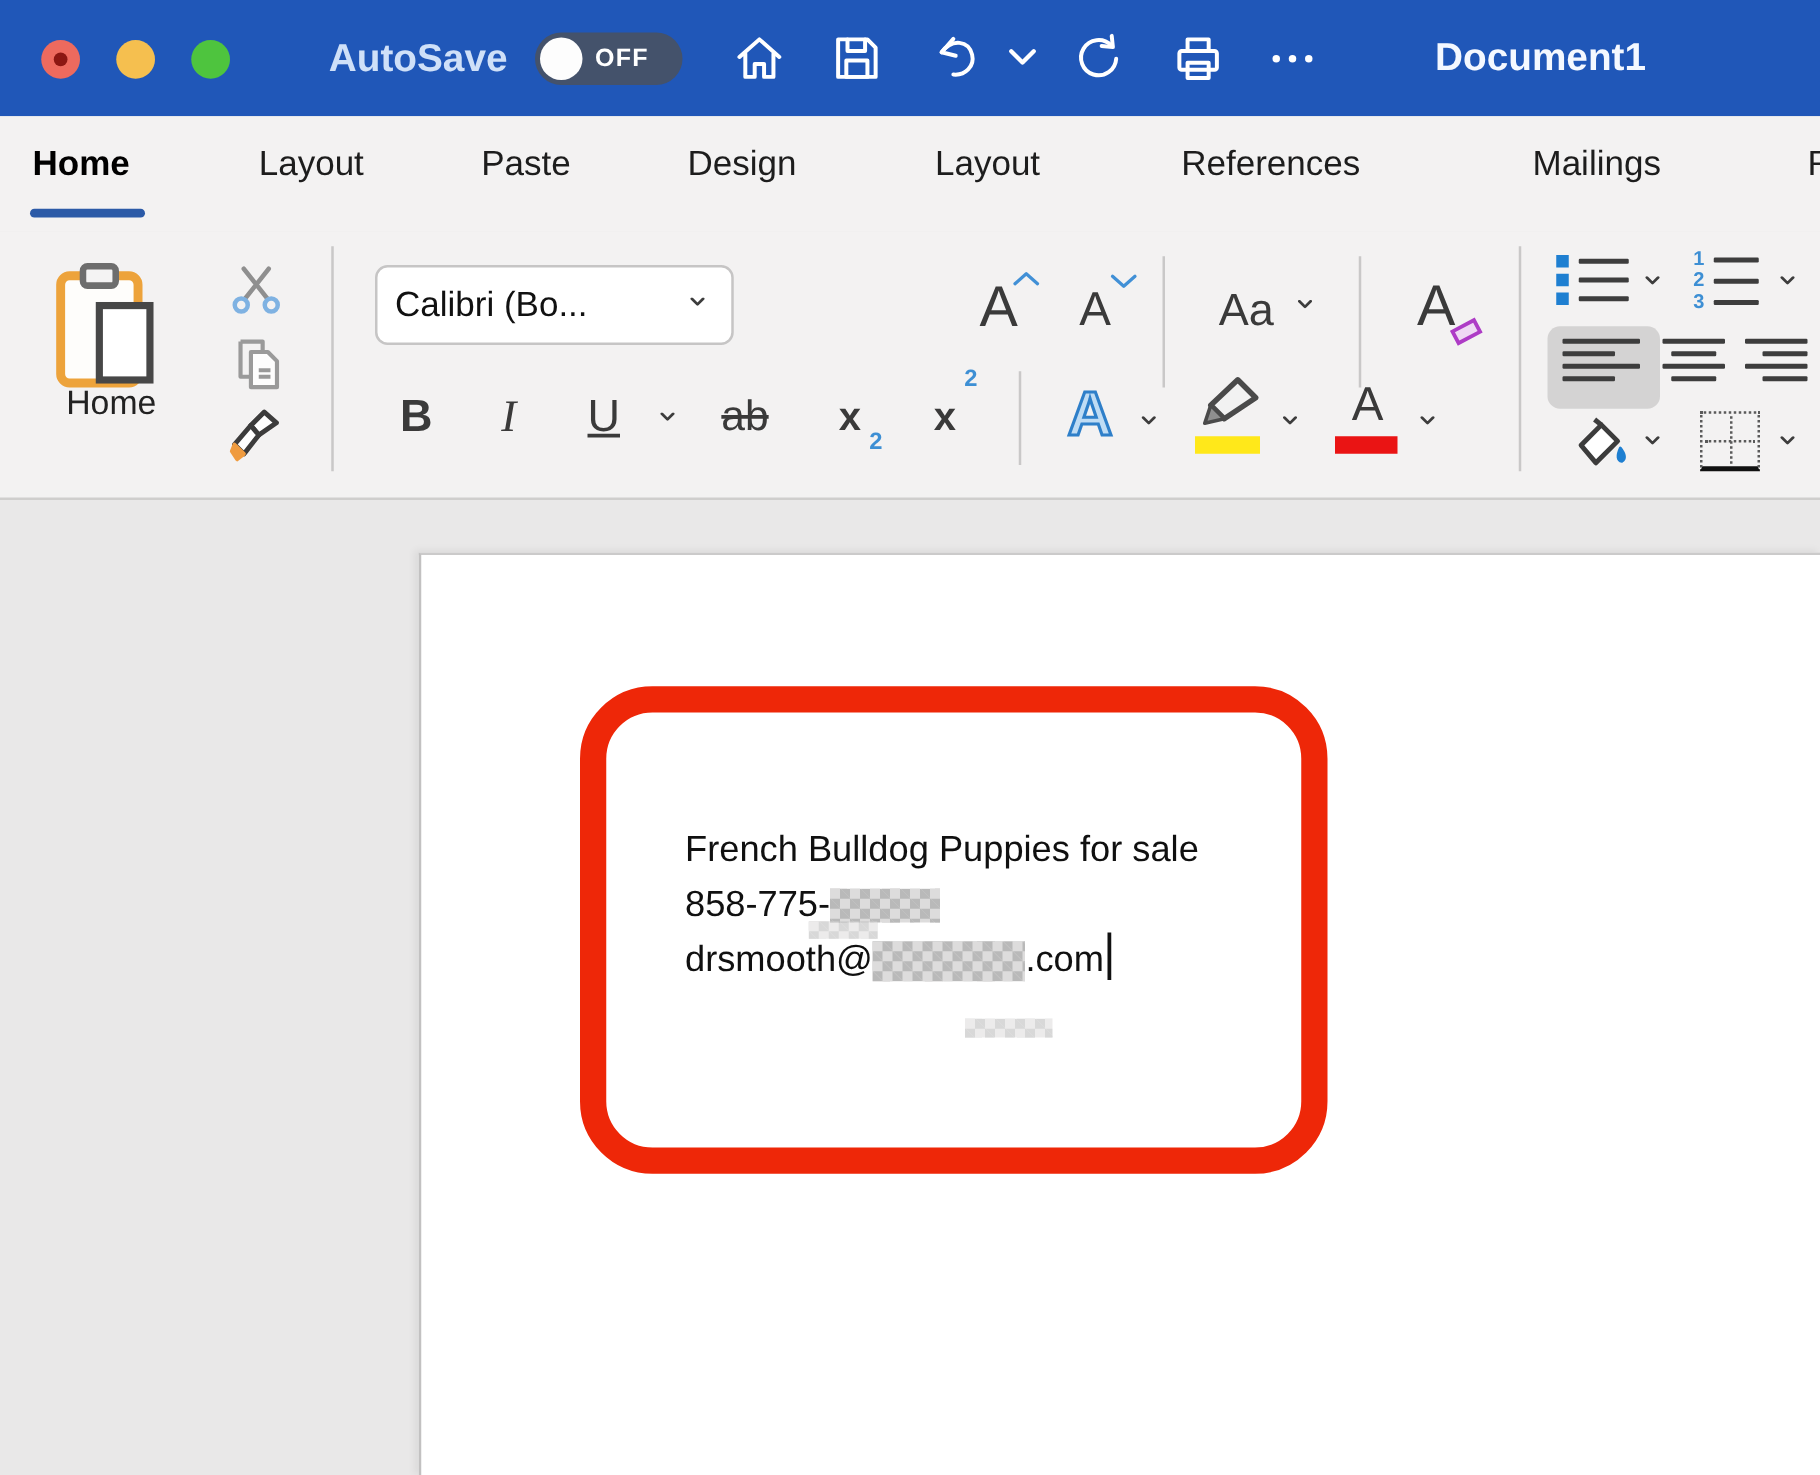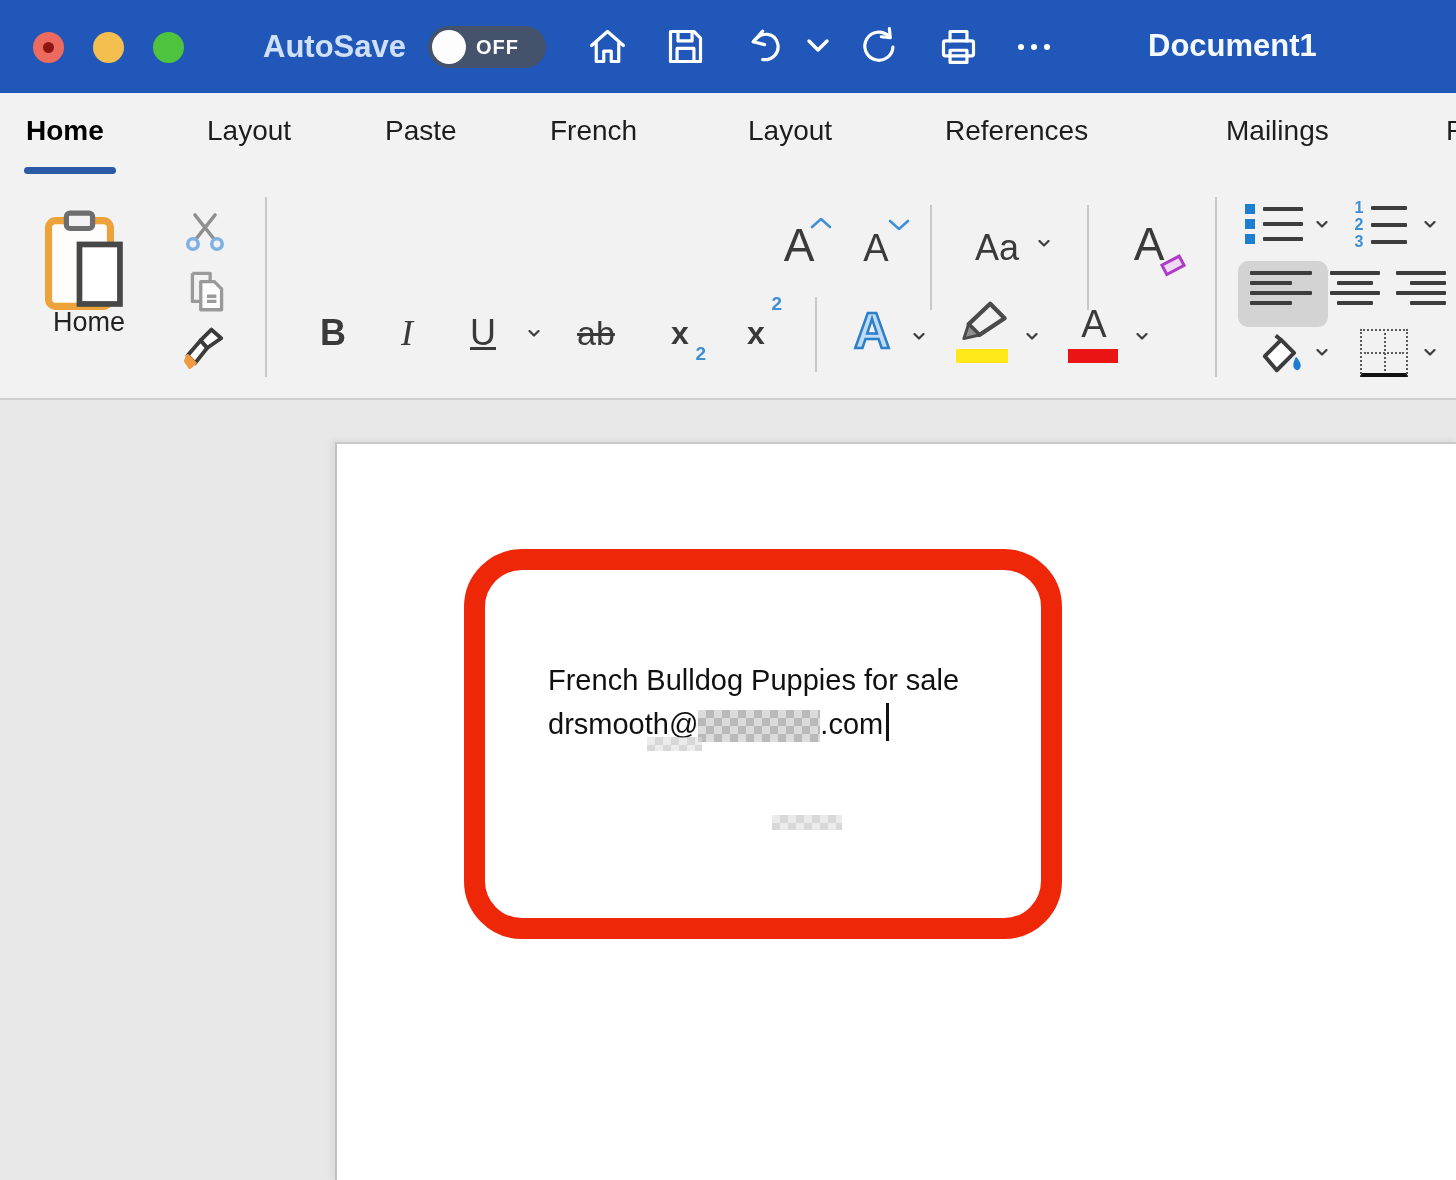--- a/index.html
+++ b/index.html
@@ -122,21 +122,21 @@
       <span style="left:1031px"></span>
       <span style="left:1044px"></span>
   </div>
   <span id="doc-title">Document1</span>
 </div>
 
 <div id="tabsrow">
   <span class="tab active" style="left:26px">Home</span>
   <span class="tab" style="left:207px">Layout</span>
   <span class="tab" style="left:385px">Paste</span>
-  <span class="tab" style="left:550px">French</span>
+  <span class="tab" style="left:550px">Design</span>
   <span class="tab" style="left:748px">Layout</span>
   <span class="tab" style="left:945px">References</span>
   <span class="tab" style="left:1226px">Mailings</span>
   <span class="tab" style="left:1446px">Review</span>
   <div id="tab-underline"></div>
 </div>
 
 <div id="ribbon">
 
   <div class="rbtn" style="left:36px; top:18px; width:105px; height:120px">
@@ -168,20 +168,26 @@
   <div class="rbtn" style="left:178px; top:136px; width:56px; height:54px">
     <svg viewBox="0 0 24 24" style="width:52px;height:52px" fill="none" stroke-linejoin="round">
       <path d="M14.5 3.5 L19 7.5 L12.5 12 L9.5 8.5 Z" fill="#fff" stroke="#3c3c3c" stroke-width="1.8"></path>
       <path d="M9.5 8.5 L12.5 12 L7 19 L3.5 15.5 Z" fill="#fff" stroke="#3c3c3c" stroke-width="1.8"></path>
       <path d="M3.5 15.5 L7 19 L4.5 21 L2.5 18 Z" fill="#ef9b3f" stroke="#ef9b3f" stroke-width="1.4"></path>
     </svg>
   </div>
 
   <div class="vdiv" style="left:265px; top:12px; height:180px"></div>
 
+  <div class="combo" style="left:300px; top:27px; width:287px">
+    <span>Calibri (Bo...</span>
+    <svg class="chev">
+        <path d="M1.5 1 L6 5.5 L10.5 1"></path>
+      </svg>
+  </div>
 
   <div class="rbtn" style="left:770px; top:30px; width:58px; height:60px">
     <span class="glyph" style="font-size:46px">A</span>
     <svg class="caret" style="position:absolute; right:-4px; top:2px">
         <path d="M2 10 L11 2 L20 10"></path>
       </svg>
   </div>
   <div class="rbtn" style="left:850px; top:36px; width:52px; height:54px">
     <span class="glyph" style="font-size:38px">A</span>
     <svg class="caret" style="position:absolute; right:-8px; top:-2px">
@@ -333,20 +339,23 @@
 </div>
 
 <div id="docarea">
   <div id="page">
     <div id="redbox">
       <div id="doc-text">
         <div>
           <span>French Bulldog Puppies for sale</span>
         </div>
         <div>
+          <span>858-775-</span><span class="blur" style="width:88px; height:27px"></span>
+        </div>
+        <div>
           <span>drsmooth@</span><span class="blur" style="width:122px; height:32px; vertical-align:-8px"></span><span>.com</span><span id="cursor"></span>
         </div>
         <span class="blur tail" style="left:99px; top:79px; width:55px; height:14px"></span>
         <span class="blur tail" style="left:224px; top:157px; width:70px; height:15px"></span>
       </div>
     </div>
   </div>
 </div>
 
 </body></html>

